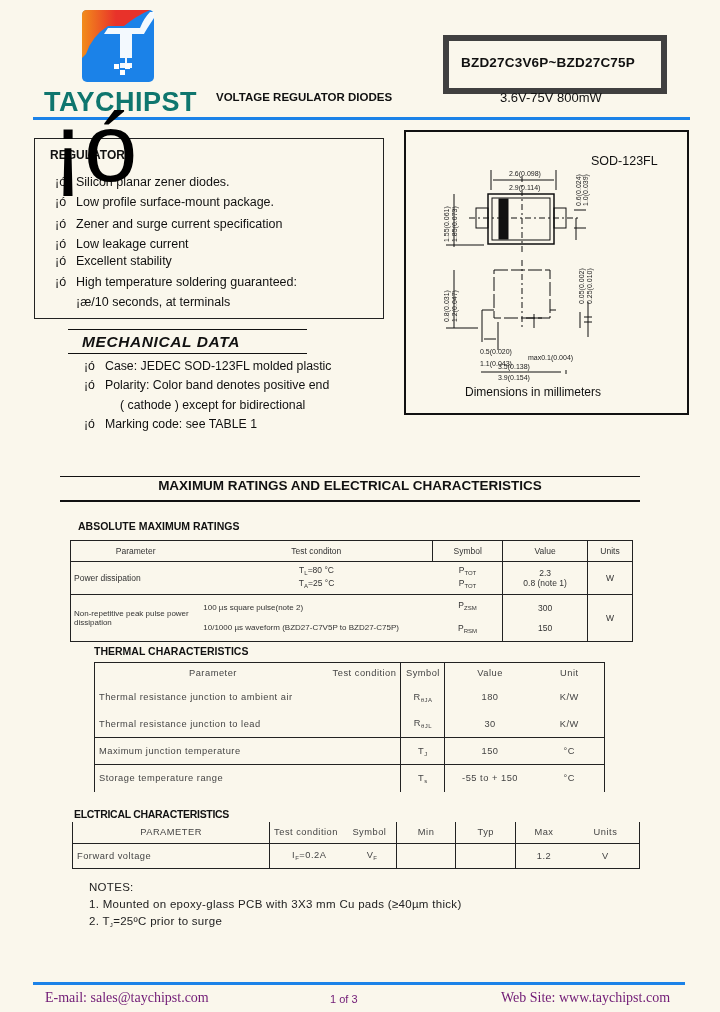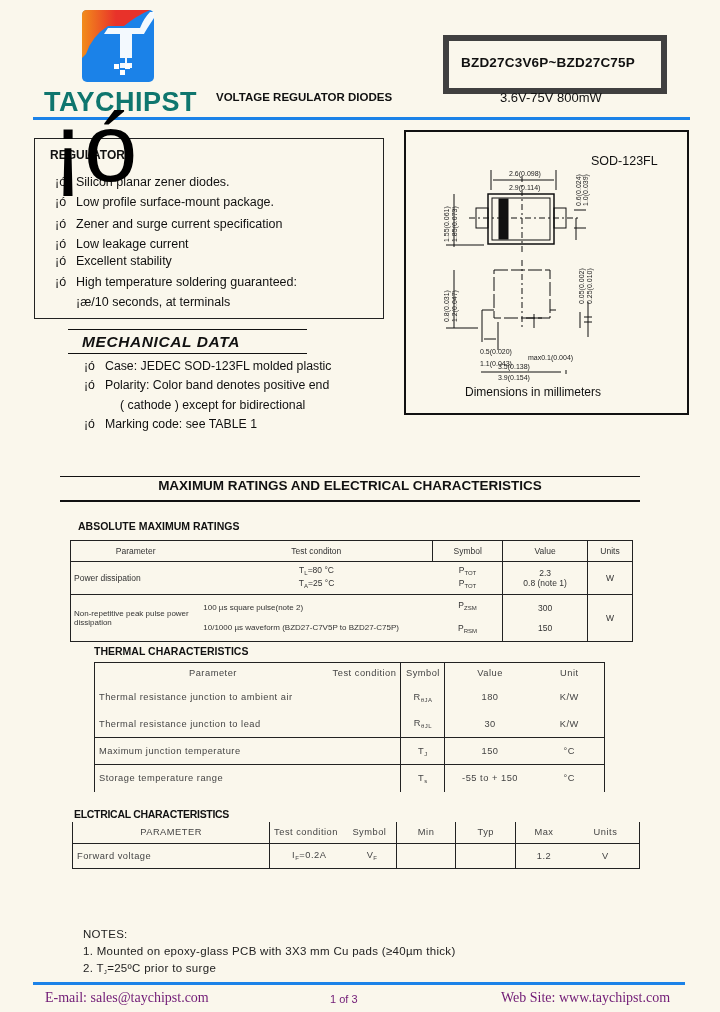--- a/index.html
+++ b/index.html
@@ -49,21 +49,21 @@
   .sub { font-size: 6px; vertical-align: -2px; }
 
   
   .t2 { left: 94px; top: 662px; width: 511px; }
   .t2 td { border-left: 1px solid #222; border-right: 1px solid #222; padding: 0 4px; font-size: 9.3px; letter-spacing: 0.5px; color: #444; }
 
   
   .t3 { left: 72px; top: 822px; width: 568px; }
   .t3 td { border-left: 1px solid #222; border-right: 1px solid #222; padding: 0 4px; font-size: 9.3px; letter-spacing: 0.5px; color: #444; }
 
-  .notes { left: 83px; top: 879px; font-size: 11.5px; line-height: 17px; color: #222; letter-spacing: 0.3px; margin-top: 47px; }
+  .notes { left: 89px; top: 879px; font-size: 11.5px; line-height: 17px; color: #222; letter-spacing: 0.3px; }
 
   .footer { top: 990px; font-family: "Liberation Serif", "DejaVu Serif", serif; font-size: 14px; color: #701a75; }
   .page-num { font-family: "Liberation Sans", sans-serif; font-size: 11px; }
   .c { text-align: center; }
 </style>
 </head>
 <body>
 
 <div class="abs logo-box">
   <svg width="72" height="72" viewBox="0 0 72 72">

